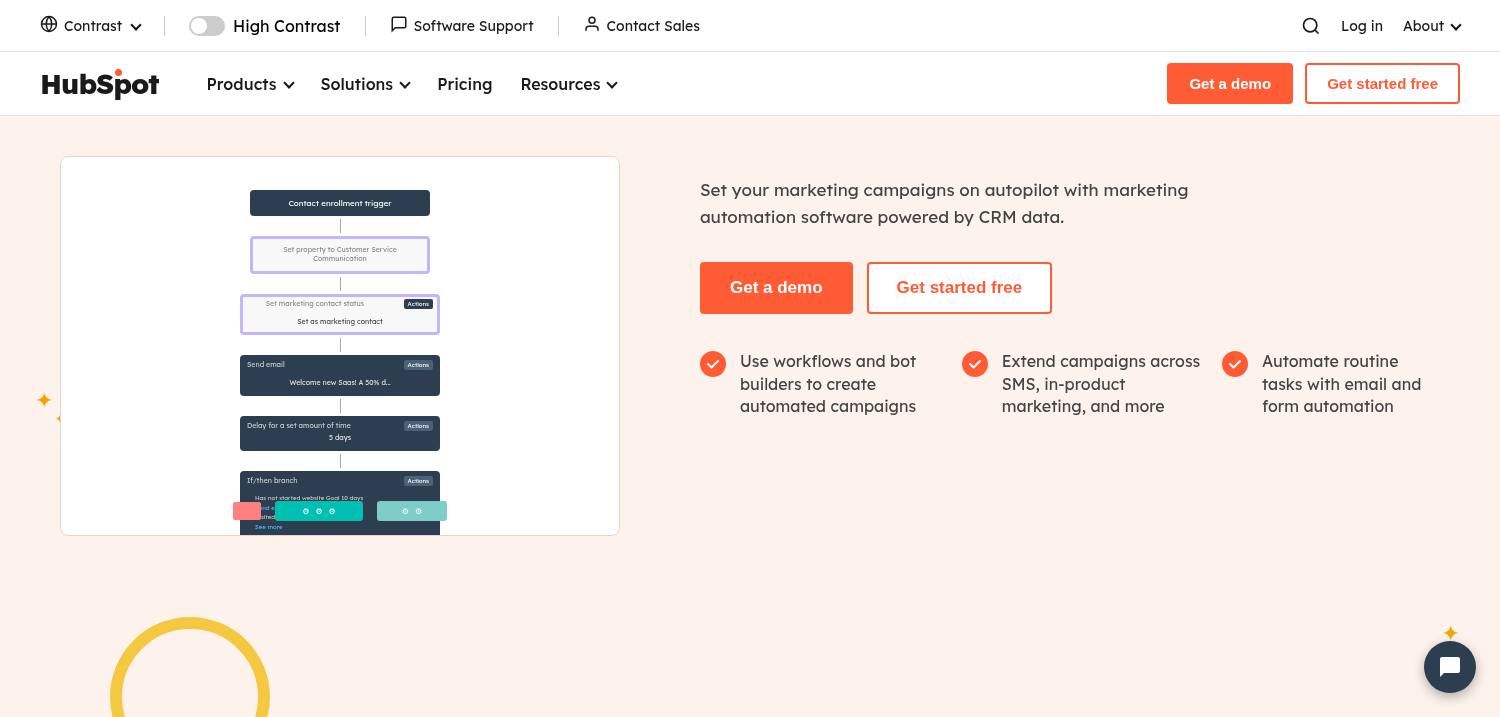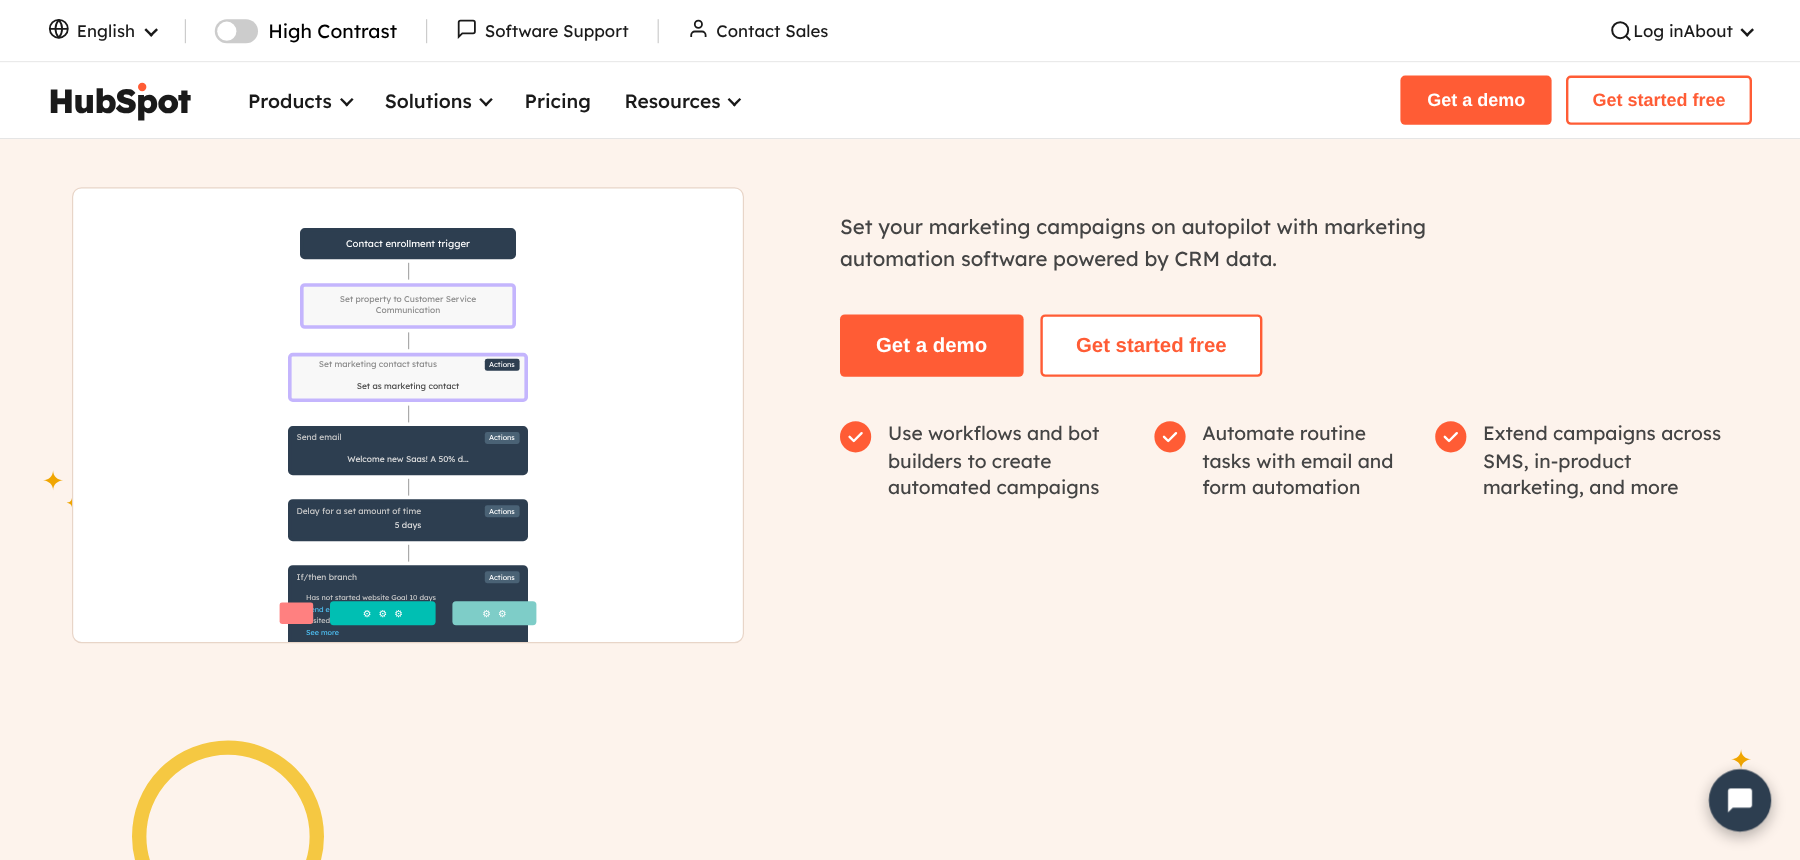--- a/index.html
+++ b/index.html
@@ -24,20 +24,21 @@
       display: flex;
       align-items: center;
       gap: 6px;
       font-size: 14px;
       color: #1a1a1a;
       cursor: pointer;
     }
     .top-bar-right {
       display: flex;
       align-items: center;
+      gap: 20px;
     }
     .top-bar-right a {
       font-size: 14px;
       color: #1a1a1a;
       text-decoration: none;
       cursor: pointer;
     }
     .chevron-down {
       display: inline-block;
       width: 8px;
@@ -348,21 +349,21 @@
 <div class="top-bar">
   <div class="top-bar-left">
 
     <div class="top-bar-item">
       <span>
         <svg width="18" height="18" viewBox="0 0 24 24" fill="none" stroke="#1a1a1a" stroke-width="2">
           <circle cx="12" cy="12" r="10"></circle>
           <path d="M2 12h20M12 2a15.3 15.3 0 010 20M12 2a15.3 15.3 0 000 20"></path>
         </svg>
       </span>
-      <span>English</span>
+      <span>Contrast</span>
       <span class="chevron-down"></span>
     </div>
 
     <div class="top-divider"></div>
 
     <div class="toggle-wrap">
       <div class="toggle"></div>
       <span>High Contrast</span>
     </div>
 
@@ -537,29 +538,29 @@
           </svg>
         </div>
         <span>Use workflows and bot builders to create automated campaigns</span>
       </div>
       <div class="feature-item">
         <div class="check-circle">
           <svg viewBox="0 0 14 14" fill="none">
             <path d="M2 7l3.5 3.5L12 4" stroke="#fff" stroke-width="2" stroke-linecap="round" stroke-linejoin="round"></path>
           </svg>
         </div>
-        <span>Automate routine tasks with email and form automation</span>
+        <span>Extend campaigns across SMS, in-product marketing, and more</span>
       </div>
       <div class="feature-item">
         <div class="check-circle">
           <svg viewBox="0 0 14 14" fill="none">
             <path d="M2 7l3.5 3.5L12 4" stroke="#fff" stroke-width="2" stroke-linecap="round" stroke-linejoin="round"></path>
           </svg>
         </div>
-        <span>Extend campaigns across SMS, in-product marketing, and more</span>
+        <span>Automate routine tasks with email and form automation</span>
       </div>
     </div>
   </div>
 </div>
 
 <div class="chat-bubble">
   <svg viewBox="0 0 24 24">
     <path d="M20 2H4c-1.1 0-2 .9-2 2v18l4-4h14c1.1 0 2-.9 2-2V4c0-1.1-.9-2-2-2z"></path>
   </svg>
 </div>

